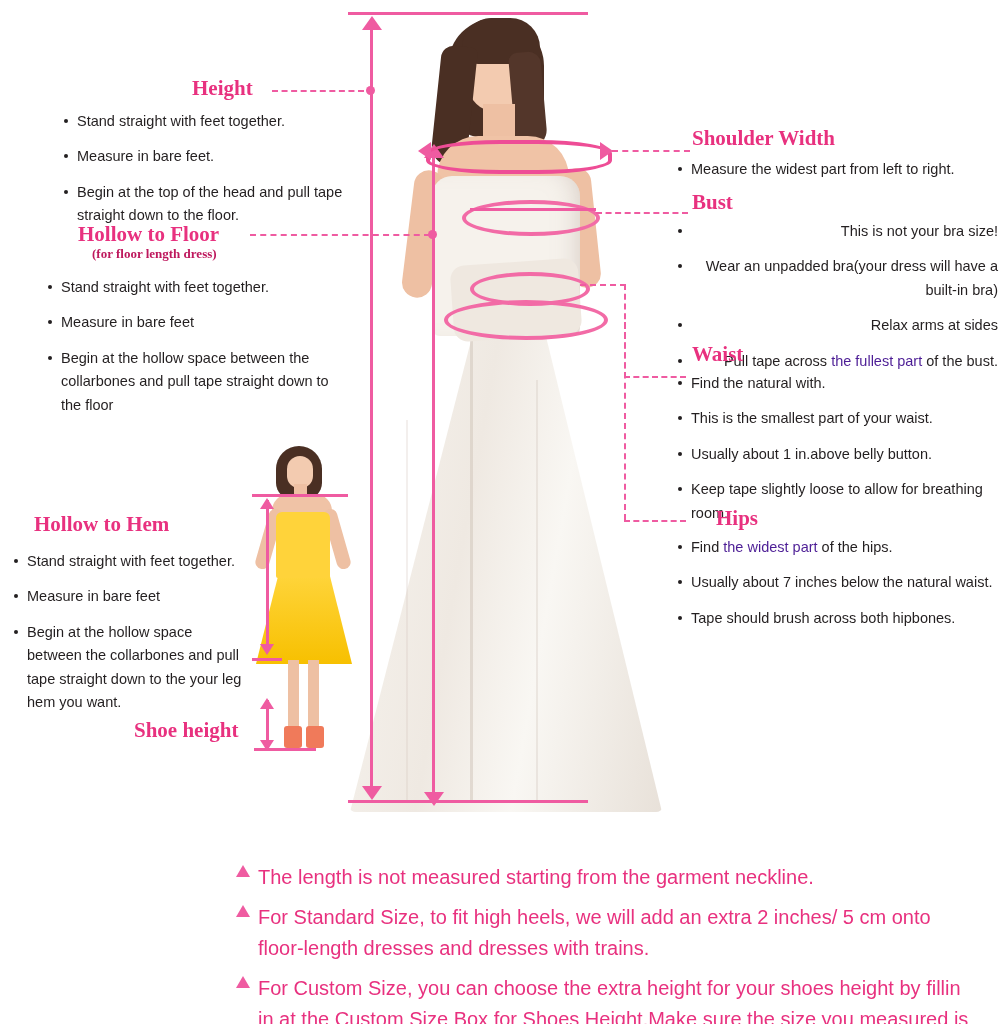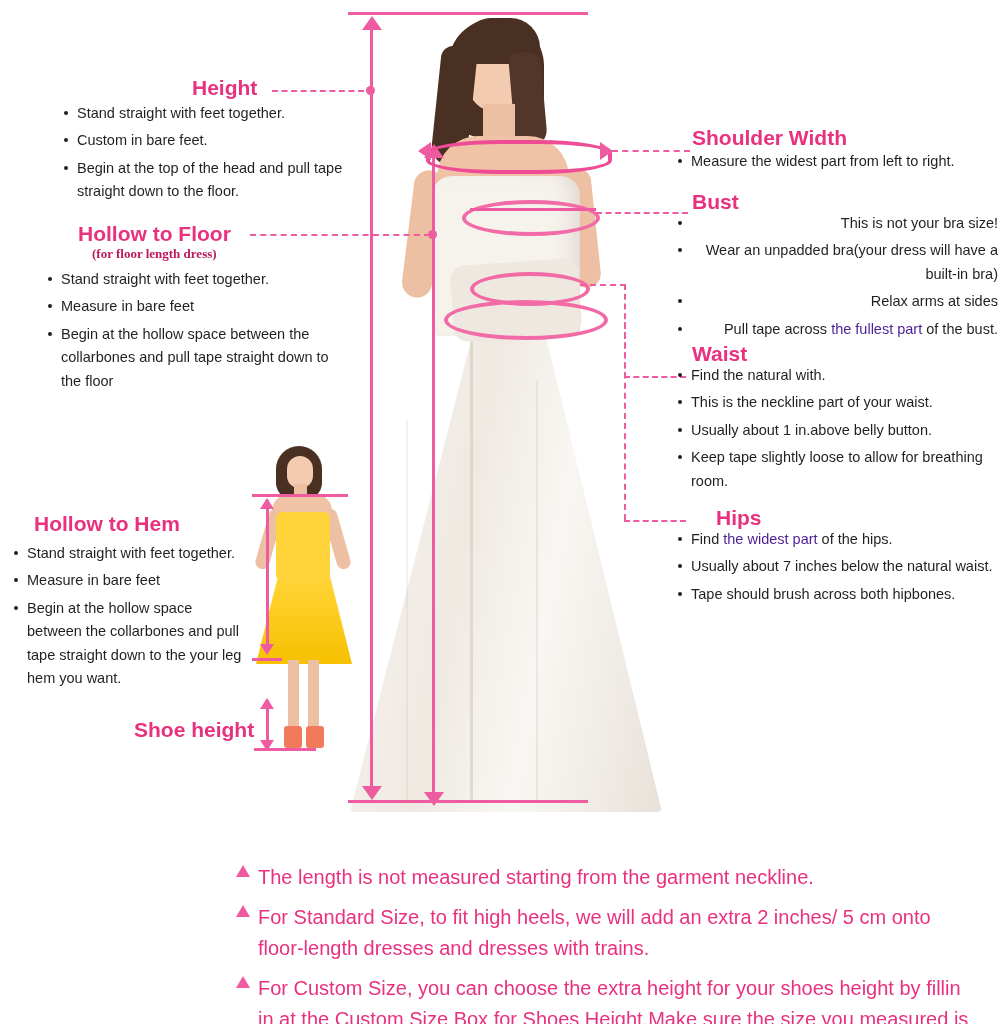--- a/index.html
+++ b/index.html
@@ -16,21 +16,21 @@
     height: 1024px;
     overflow: hidden;
     background: #ffffff;
   }
 
   
   .sec-title {
     position: absolute;
     color: #e8317f;
     font-weight: bold;
-    font-family: Liberation Sans, sans-serif;
+    font-family: Liberation Serif, serif;
     font-size: 21px;
     white-space: nowrap;
   }
   .sec-sub {
     position: absolute;
     color: #be185d;
     font-weight: bold;
     font-family: "Liberation Serif", serif;
     font-size: 13px;
     white-space: nowrap;
@@ -42,21 +42,21 @@
     line-height: 1.62;
   }
   .bullets ul {
     margin: 0;
     padding: 0;
     list-style: none;
   }
   .bullets li {
     position: relative;
     padding-left: 15px;
-    margin: 4px 0 1px 0;
+    margin: 12px 0 1px 0;
   }
   .bullets li::before {
     content: "";
     position: absolute;
     left: 2px;
     top: 9px;
     width: 4px;
     height: 4px;
     border-radius: 50%;
     background: #231f20;
@@ -314,21 +314,21 @@
     <div class="vline" style="left:266px;top:700px;height:46px;width:3px;"></div>
     <div class="tri-up-sm" style="left:260px;top:698px;"></div>
     <div class="tri-down-sm" style="left:260px;top:740px;"></div>
     <div class="solidline" style="left:254px;top:748px;width:62px;"></div>
   </div>
 
   <div class="sec-title" style="left:192px;top:76px;">Height</div>
   <div class="bullets" style="left:62px;top:98px;width:300px;">
     <ul>
       <li>Stand straight with feet together.</li>
-      <li>Custom in bare feet.</li>
+      <li>Measure in bare feet.</li>
       <li>Begin at the top of the head and pull tape straight down to the floor.</li>
     </ul>
   </div>
 
   <div class="sec-title" style="left:78px;top:222px;">Hollow to Floor</div>
   <div class="sec-sub" style="left:92px;top:246px;">(for floor length dress)</div>
   <div class="bullets" style="left:46px;top:264px;width:300px;">
     <ul>
       <li>Stand straight with feet together.</li>
       <li>Measure in bare feet</li>
@@ -361,21 +361,21 @@
       <li>Wear an unpadded bra(your dress will have a built-in bra)</li>
       <li>Relax arms at sides</li>
       <li><span>Pull tape across </span><span class="hl">the fullest part</span><span> of the bust.</span></li>
     </ul>
   </div>
 
   <div class="sec-title" style="left:692px;top:342px;">Waist</div>
   <div class="bullets" style="left:676px;top:360px;width:322px;">
     <ul>
       <li>Find the natural with.</li>
-      <li>This is the neckline part of your waist.</li>
+      <li>This is the smallest part of your waist.</li>
       <li>Usually about 1 in.above belly button.</li>
       <li>Keep tape slightly loose to allow for breathing room.</li>
     </ul>
   </div>
 
   <div class="sec-title" style="left:716px;top:506px;">Hips</div>
   <div class="bullets" style="left:676px;top:524px;width:322px;">
     <ul>
       <li><span>Find </span><span class="hl">the widest part</span><span> of the hips.</span></li>
       <li>Usually about 7 inches below the natural waist.</li>

